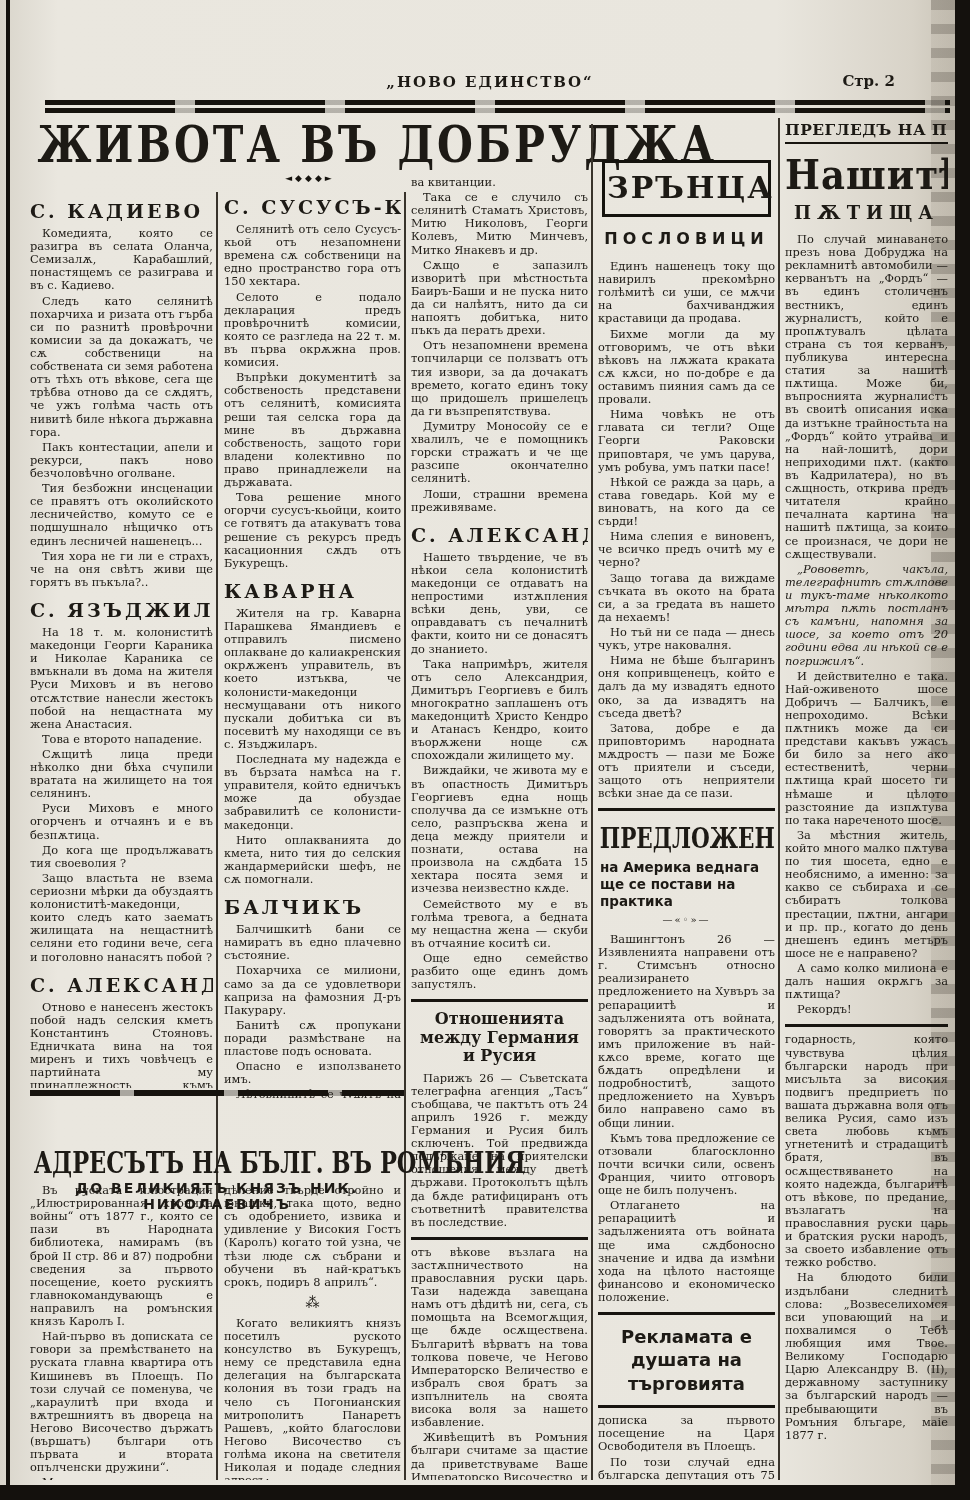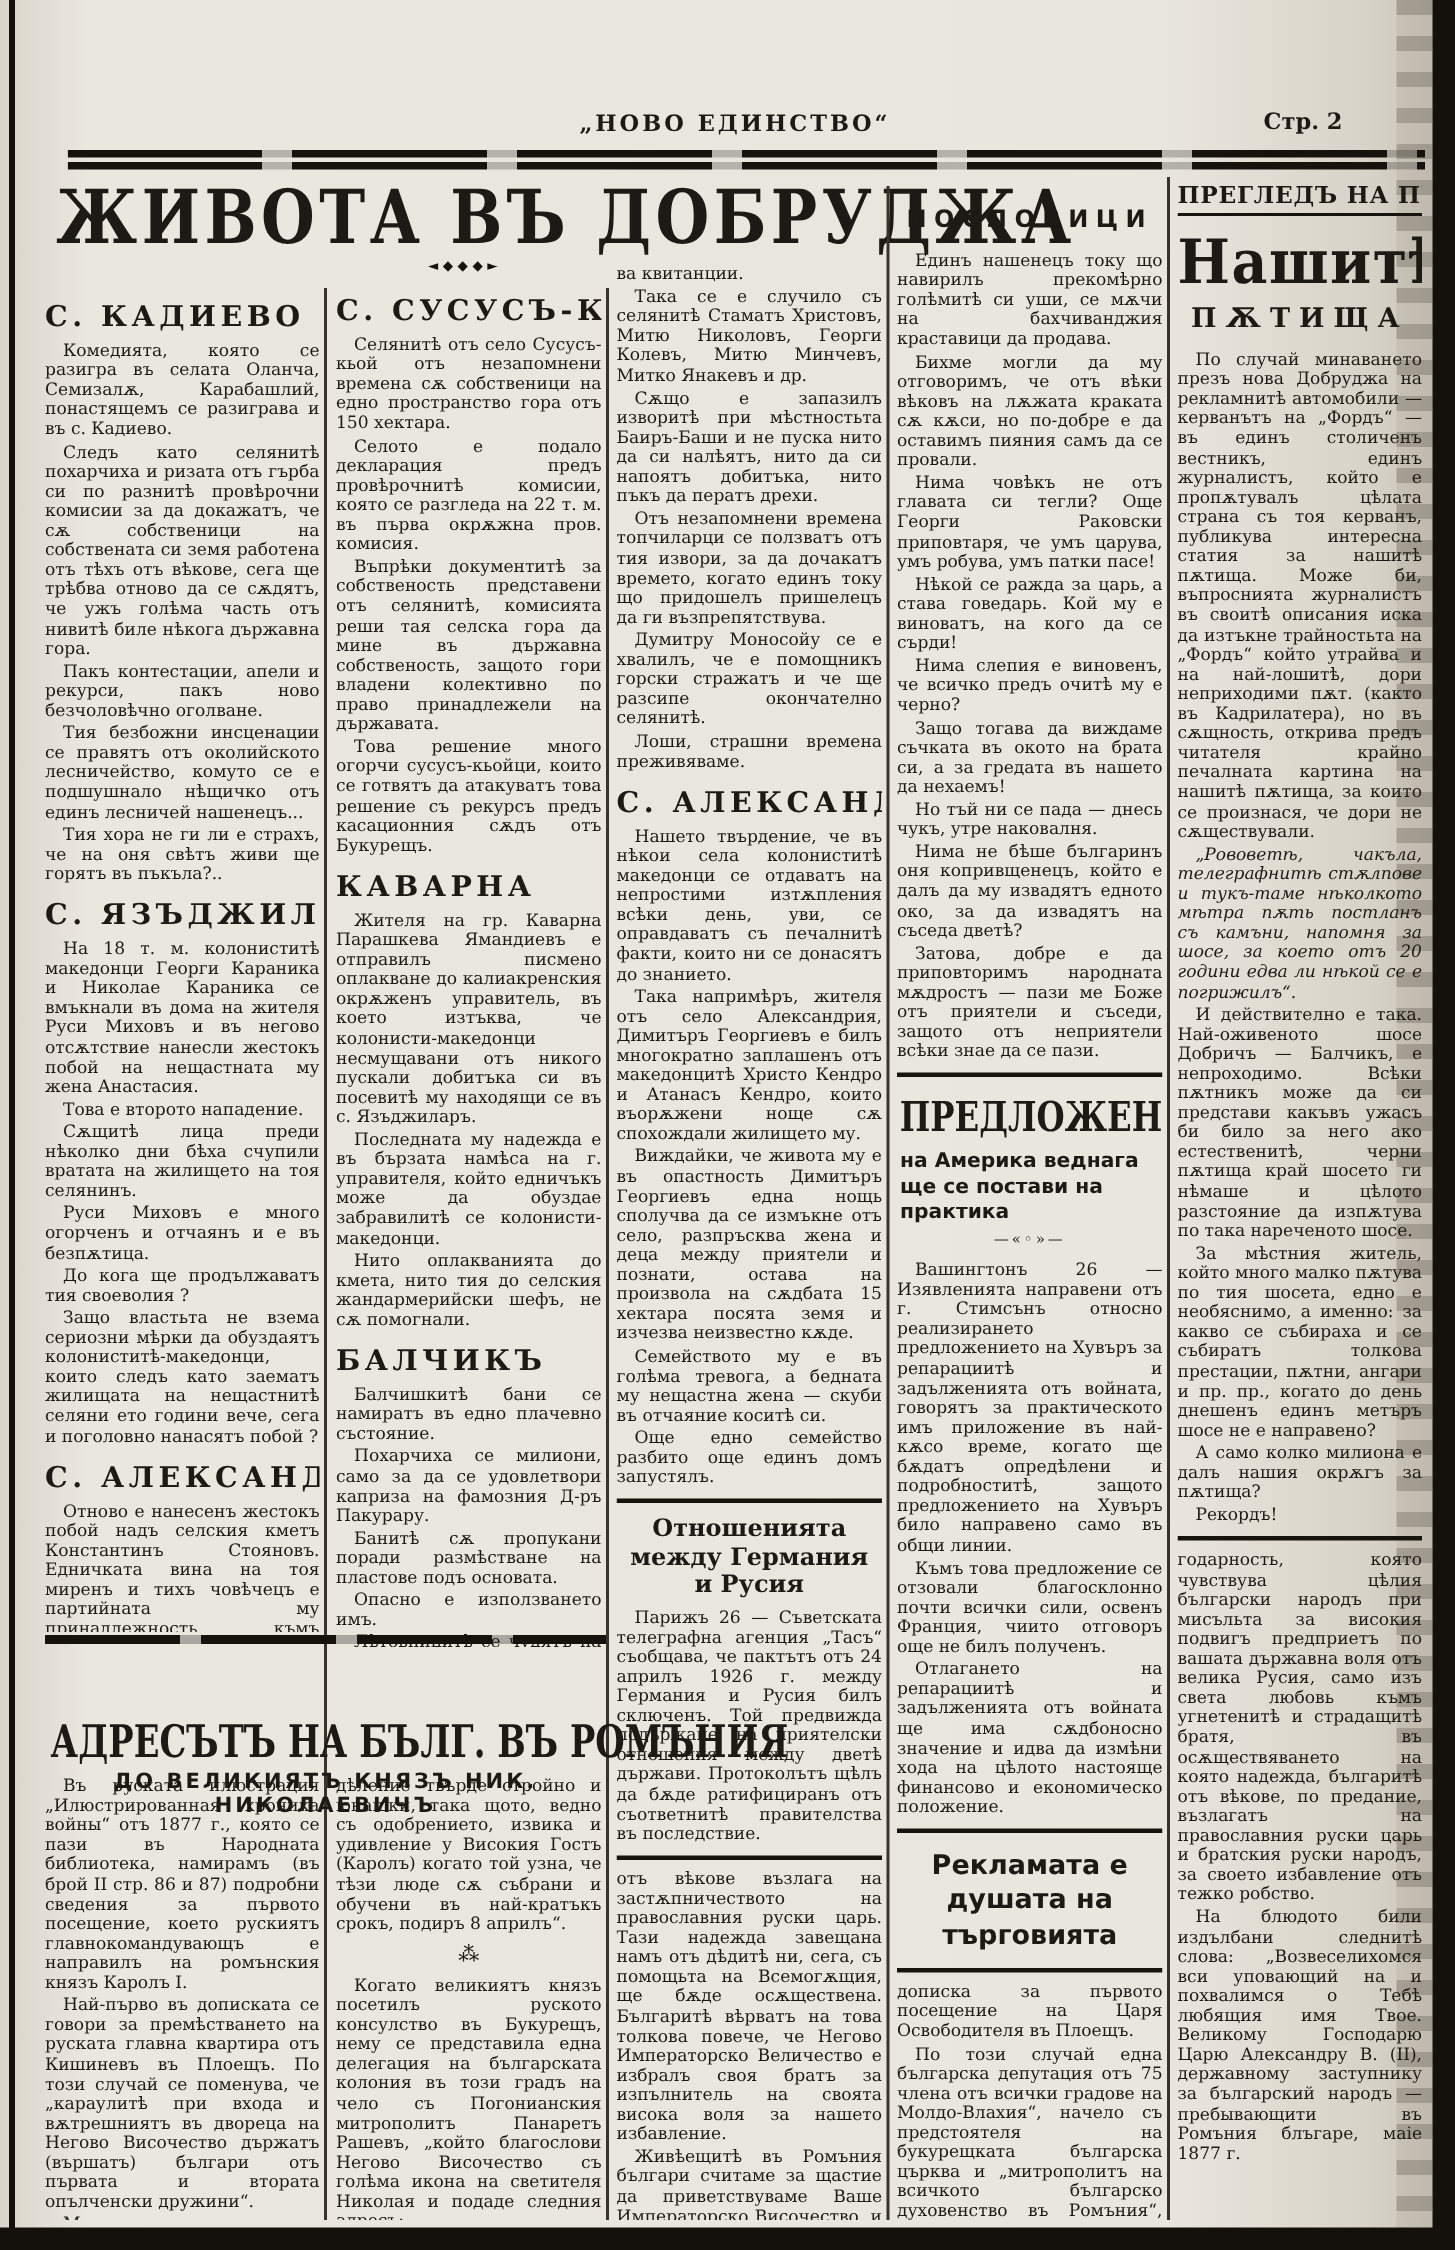--- a/index.html
+++ b/index.html
@@ -142,20 +142,21 @@
       <div class="para">Семейството му е въ голѣма тревога, а бедната му нещастна жена — скуби въ отчаяние коситѣ си.</div>
       <div class="para">Още едно семейство разбито още единъ домъ запустялъ.</div>
       <div class="rule"></div>
       <div class="center-head">Отношенията между Германия и Русия</div>
       <div class="para">Парижъ 26 — Съветската телеграфна агенция „Тасъ“ съобщава, че пактътъ отъ 24 априлъ 1926 г. между Германия и Русия билъ сключенъ. Той предвижда подържане на приятелски отношения между дветѣ държави. Протоколътъ щѣлъ да бѫде ратифициранъ отъ съответнитѣ правителства въ последствие.</div>
       <div class="rule"></div>
       <div class="para noindent">отъ вѣкове възлага на застѫпничеството на православния руски царь. Тази надежда завещана намъ отъ дѣдитѣ ни, сега, съ помощьта на Всемогѫщия, ще бѫде осѫществена. Българитѣ вѣрватъ на това толкова повече, че Негово Императорско Величество е избралъ своя братъ за изпълнитель на своята висока воля за нашето избавление.</div>
       <div class="para">Живѣещитѣ въ Ромъния българи считаме за щастие да приветствуваме Ваше Императорско Височество, и като членове на българския народъ, ведно съ него, отъ душа възнасяме молитви къмъ Всевишния Богъ да благослови Васъ и предвожданото отъ Ваше Императорско Височество победоносно христолюбиво воинство за извършването на този великъ подвигъ въ честь и слава на православния Царь, великодушния защитникъ на страдащитѣ и за величието на цѣлия руски народъ“.</div>
     </div>
   <div class="col" id="col4">
+      <div class="zrnca-box">ЗРЪНЦА</div>
       <div class="poslovitsi">ПОСЛОВИЦИ</div>
       <div class="para">Единъ нашенецъ току що навирилъ прекомѣрно голѣмитѣ си уши, се мѫчи на бахчиванджия краставици да продава.</div>
       <div class="para">Бихме могли да му отговоримъ, че отъ вѣки вѣковъ на лѫжата краката сѫ кѫси, но по-добре е да оставимъ пияния самъ да се провали.</div>
       <div class="para">Нима човѣкъ не отъ главата си тегли? Още Георги Раковски приповтаря, че умъ царува, умъ робува, умъ патки пасе!</div>
       <div class="para">Нѣкой се ражда за царь, а става говедарь. Кой му е виноватъ, на кого да се сърди!</div>
       <div class="para">Нима слепия е виновенъ, че всичко предъ очитѣ му е черно?</div>
       <div class="para">Защо тогава да виждаме съчката въ окото на брата си, а за гредата въ нашето да нехаемъ!</div>
       <div class="para">Но тъй ни се пада — днесь чукъ, утре наковалня.</div>
       <div class="para">Нима не бѣше българинъ оня копривщенецъ, който е далъ да му извадятъ едното око, за да извадятъ на съседа дветѣ?</div>
       <div class="para">Затова, добре е да приповторимъ народната мѫдростъ — пази ме Боже отъ приятели и съседи, защото отъ неприятели всѣки знае да се пази.</div>

